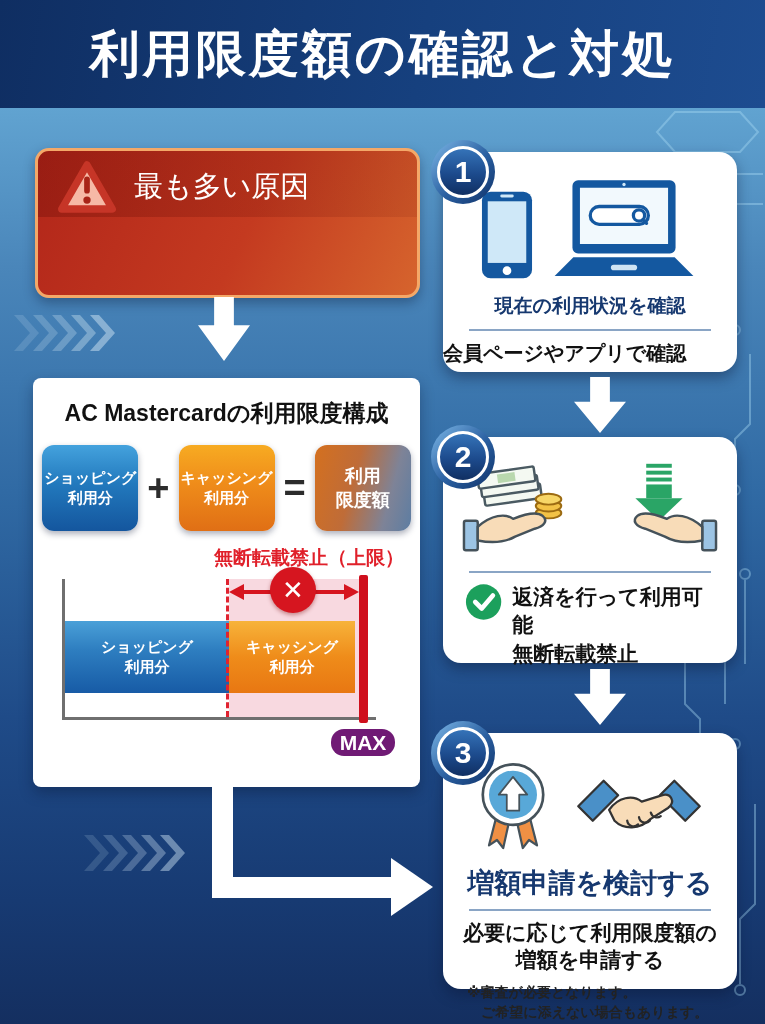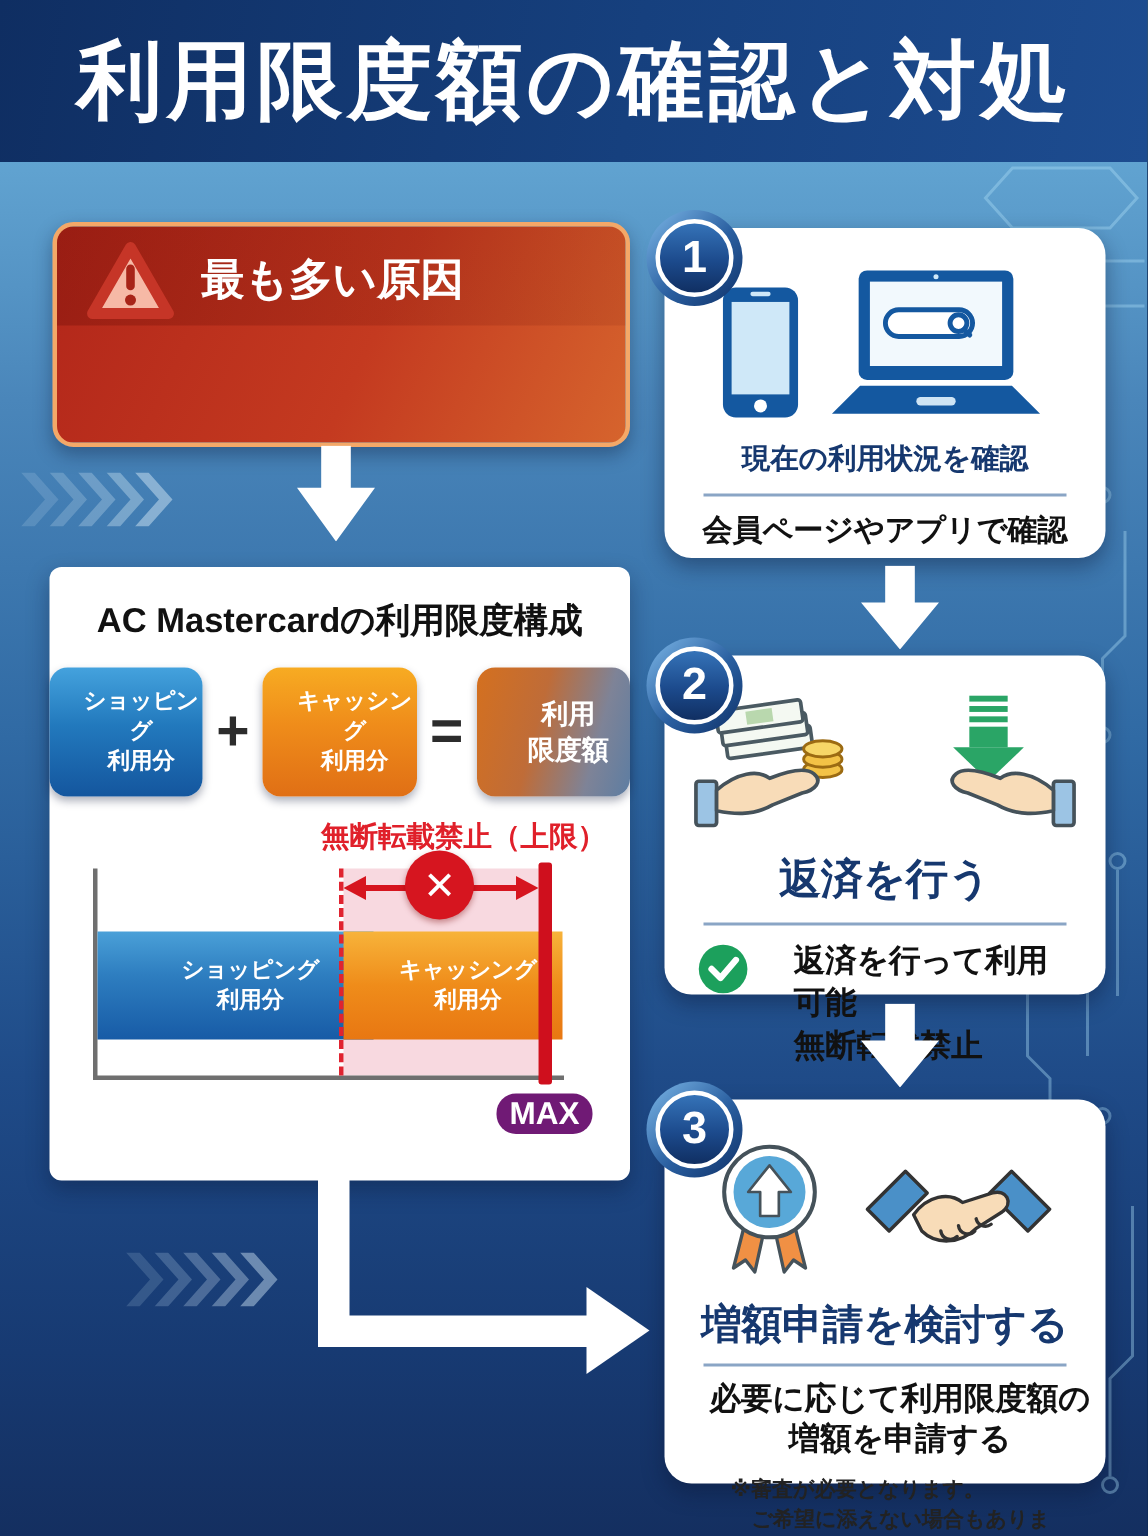--- a/index.html
+++ b/index.html
@@ -1,37 +1,37 @@
 <!DOCTYPE html>
 <html><head>
 <meta charset="utf-8">
 <style>
   html,body{margin:0;padding:0;background:#0e2a55;}
   .stage{
     position:relative;width:765px;height:1024px;overflow:hidden;
     font-family:"Liberation Sans","DejaVu Sans",sans-serif;
     background:linear-gradient(180deg,#7cc3e8 0%,#63a6d3 9%,#4a86ba 26%,#306aa4 48%,#1f4b88 70%,#173a72 88%,#142f60 100%);
   }
-  .pre{white-space:pre-line;padding-left:20px;}
+  .pre{white-space:pre-line;}
   
   .header{position:absolute;left:0;top:0;width:765px;height:108px;
     background:linear-gradient(100deg,#0f2e62 0%,#16407e 55%,#1d4c90 100%);
     display:flex;align-items:center;justify-content:center;}
-  .header h1{margin:0;color:#fff;font-size:57px;font-weight:800;letter-spacing:3px;}
+  .header h1{margin:0;color:#fff;font-size:50px;font-weight:800;letter-spacing:3px;}
   
   .circuit{position:absolute;right:0;top:104px;pointer-events:none;}
   
   .warning{position:absolute;left:35px;top:148px;width:385px;height:150px;
     border:3px solid #f4a868;border-radius:14px;box-sizing:border-box;
     background:linear-gradient(115deg,#b2261a 0%,#c43a20 55%,#d6642d 100%);
     box-shadow:0 5px 12px rgba(10,20,50,.35);}
   .warning .whead{display:flex;align-items:center;gap:16px;padding:8px 16px 2px 18px;
     background:linear-gradient(90deg,rgba(90,5,0,.28),rgba(90,5,0,.10));
     border-radius:11px 11px 0 0;}
-  .warning .wtitle{color:#fff;font-size:29px;font-weight:700;}
+  .warning .wtitle{color:#fff;font-size:29px;font-weight:400;}
   .warning .wbody{padding:6px 16px 0 20px;color:#fff;font-size:23px;font-weight:800;line-height:1.35;}
   
   .down-arrow{position:absolute;background:#fff;
     clip-path:polygon(31% 0,69% 0,69% 44%,100% 44%,50% 100%,0 44%,31% 44%);
     filter:drop-shadow(0 2px 3px rgba(10,20,50,.3));}
   .elbow-v{position:absolute;left:212px;top:786px;width:21px;height:103px;background:#fff;}
   .elbow-h{position:absolute;left:212px;top:877px;width:180px;height:21px;background:#fff;}
   .elbow-head{position:absolute;left:391px;top:858px;width:0;height:0;
     border-top:29px solid transparent;border-bottom:29px solid transparent;border-left:42px solid #fff;}
   
@@ -73,21 +73,21 @@
     background:linear-gradient(135deg,#7db8e8 0%,#2a5fa0 55%,#0f3168 100%);
     display:flex;align-items:center;justify-content:center;}
   .badge .inner{width:52px;height:52px;border-radius:50%;border:3px solid #fff;box-sizing:border-box;
     background:linear-gradient(180deg,#3573b8 0%,#1c4a8c 55%,#102f62 100%);
     display:flex;align-items:center;justify-content:center;color:#fff;font-size:30px;font-weight:800;}
   .icons-row{display:flex;align-items:flex-end;justify-content:center;gap:16px;}
   .step-title{text-align:center;color:#16386f;font-weight:800;}
   .divider{height:2px;background:#8aa5c5;margin:10px 26px 0;}
   .s1 .icons-row{margin-top:26px;}
   .s1 .step-title{font-size:19px;margin-top:13px;}
-  .s1 .sub{margin-top:9px;text-align:center;color:#111;font-size:20px;font-weight:700;}
+  .s1 .sub{margin-top:9px;color:#111;font-size:20px;font-weight:700;}
   .s2 .icons-row{margin-top:24px;gap:20px;}
   .s2 .step-title{font-size:28px;margin-top:6px;}
   .checkrow{display:flex;align-items:flex-start;gap:10px;margin:10px 18px 0 22px;}
   .checkrow .ctext{color:#111;font-size:21px;font-weight:800;line-height:1.35;text-align:left;}
   .s3 .icons-row{margin-top:26px;gap:18px;}
   .s3 .step-title{font-size:27px;margin-top:8px;}
   .s3 .divider{margin-top:8px;}
   .s3 .sub{margin-top:8px;text-align:center;color:#111;font-size:21px;font-weight:800;line-height:1.3;}
   .s3 .note{margin:8px 10px 0 24px;color:#222;font-size:14px;font-weight:600;line-height:1.45;text-align:left;}
   
@@ -250,21 +250,20 @@
       <svg width="118" height="100" viewBox="0 0 120 100">
         <rect x="47" y="2" width="26" height="4" fill="#2aa566"></rect>
         <rect x="47" y="9" width="26" height="4" fill="#2aa566"></rect>
         <rect x="47" y="16" width="26" height="4" fill="#2aa566"></rect>
         <rect x="47" y="23" width="26" height="14" fill="#2aa566"></rect>
         <polygon points="36,37 84,37 60,60" fill="#2aa566"></polygon>
         <rect x="104" y="60" width="14" height="30" rx="2" fill="#9cc4e4" stroke="#45525a" stroke-width="2.5"></rect>
         <path d="M104,66 C90,54 76,52 68,58 C58,54 44,50 38,55 C32,60 37,66 46,68 L66,76 C80,84 94,82 104,80 Z" fill="#f8dcb8" stroke="#45525a" stroke-width="2.5" stroke-linejoin="round"></path>
       </svg>
     </div>
-    <div class="step-title">返済を行う</div>
     <div class="divider"></div>
     <div class="checkrow">
       <svg width="38" height="38" viewBox="0 0 40 40">
         <circle cx="20" cy="20" r="19" fill="#1ca05c"></circle>
         <path d="M11,20 L18,27 L30,13" fill="none" stroke="#ffffff" stroke-width="5" stroke-linecap="round" stroke-linejoin="round"></path>
       </svg>
       <div class="ctext pre">返済を行って利用可能
 無断転載禁止</div>
     </div>
   </div>

